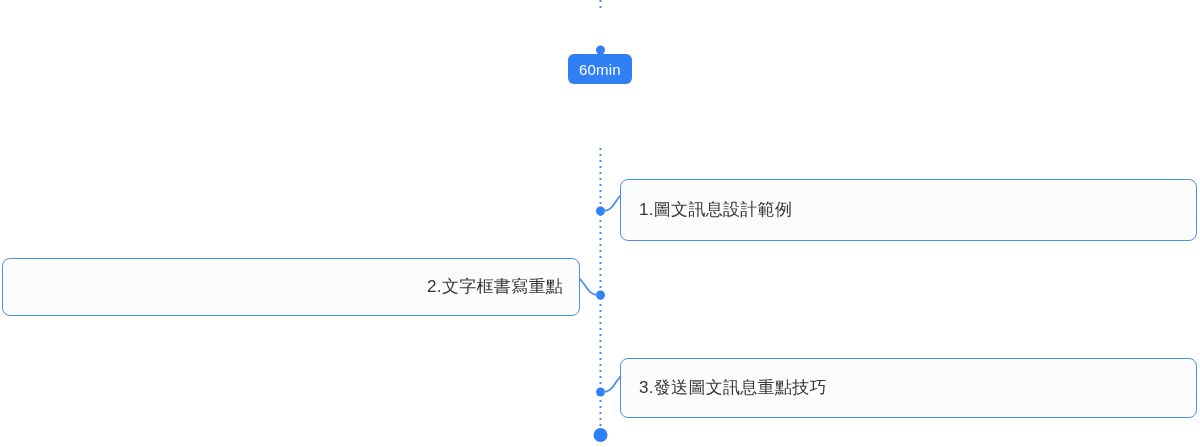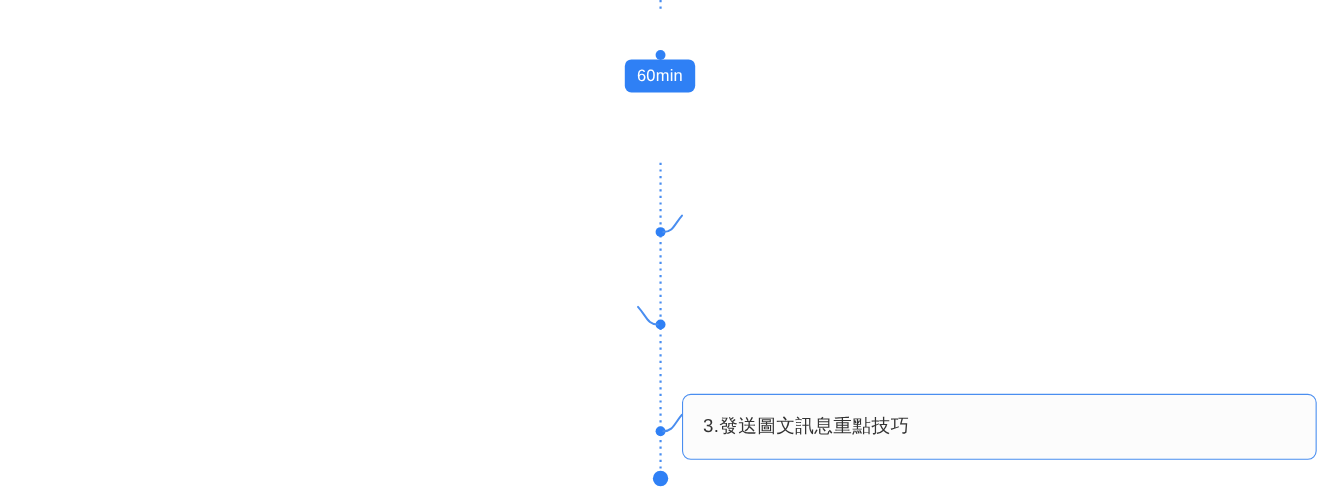--- a/index.html
+++ b/index.html
@@ -127,19 +127,25 @@
     <path d="M 603 392 C 612 392 613 385 620 377" fill="none" stroke="#4a8ef0" stroke-width="1.8" stroke-linecap="round"></path>
 
     <circle cx="600.5" cy="435" r="7" fill="#2f80f5"></circle>
   </svg>
 
   <div class="badge">
     <span>60min</span>
   </div>
 
 
+  <div class="node-box" id="node-1">
+    <span class="node-label">1.圖文訊息設計範例</span>
+  </div>
 
+  <div class="node-box" id="node-2">
+    <span class="node-label">2.文字框書寫重點</span>
+  </div>
 
   <div class="node-box" id="node-3">
     <span class="node-label">3.發送圖文訊息重點技巧</span>
   </div>
 
 </div>
 
 </body></html>

